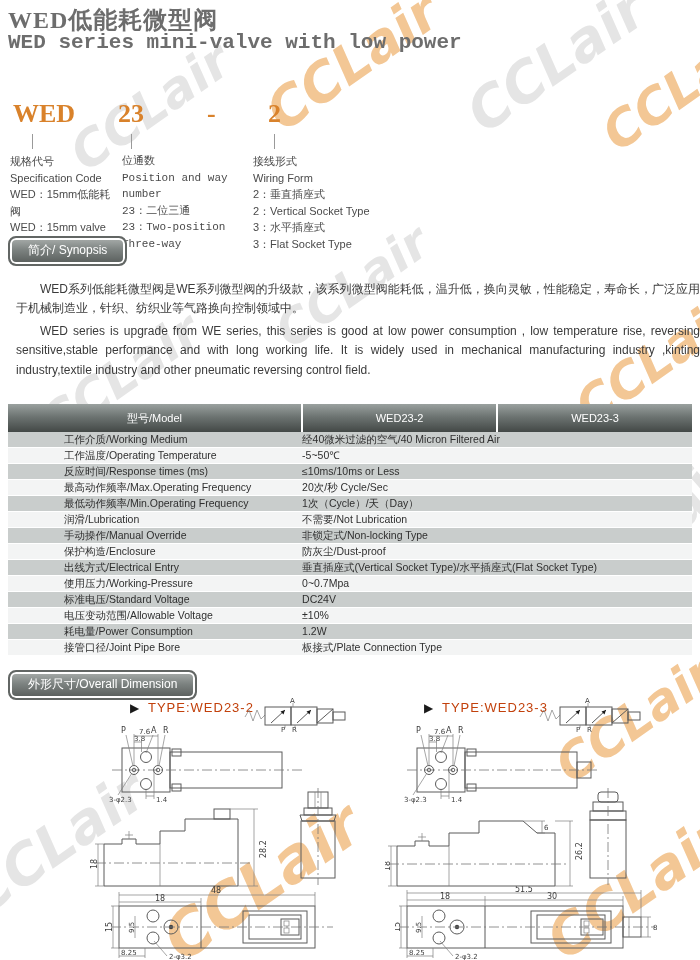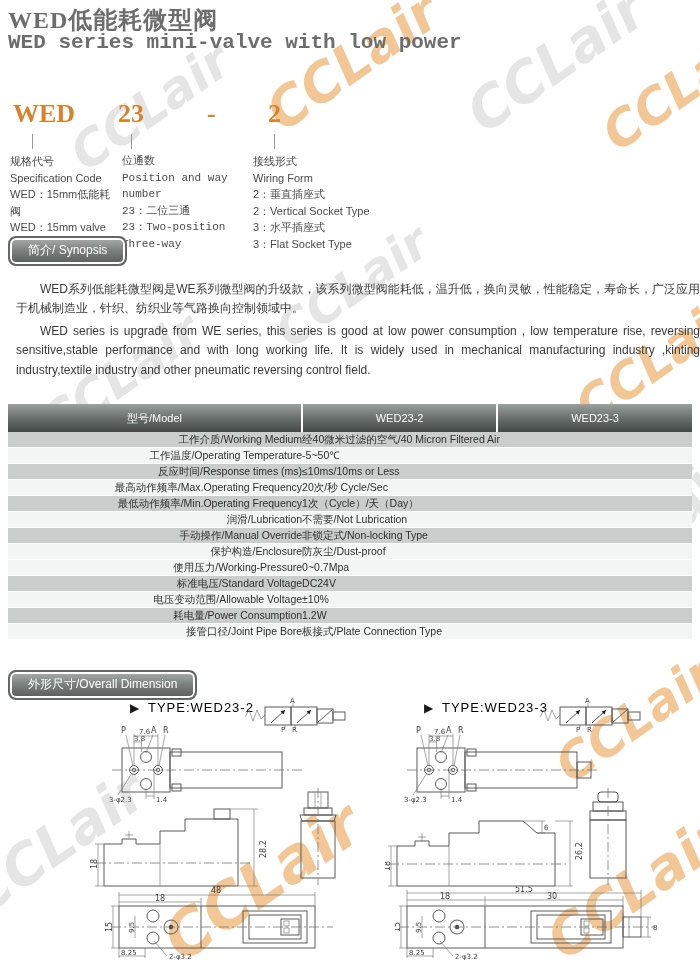--- a/index.html
+++ b/index.html
@@ -32,28 +32,28 @@
         line-height:1.62;text-align:justify;text-indent:2em;margin:8px;}
   
   .spec-table{position:absolute;left:8px;top:404px;width:684px;border-collapse:collapse;
               table-layout:fixed;}
   .spec-table th{background:linear-gradient(180deg,#9aa19f 0%,#6d7472 45%,#434846 100%);
                  color:#fff;font-weight:normal;font-size:11px;height:26px;
                  border-right:2px solid #fff;}
   .spec-table th:last-child{border-right:none;}
   .spec-table td{font-size:10.5px;color:#2f2f2f;height:15px;line-height:15px;padding:0;
                  border-bottom:1px solid #fff;overflow:hidden;white-space:nowrap;}
-  .spec-table td.lbl{padding-left:84px;text-align:right;}
+  .spec-table td.lbl{padding-left:56px;text-align:left;}
   .spec-table td.val{}
   .spec-table tr.odd td{background:#c9cdcc;}
   .spec-table tr.even td{background:#f3f4f4;}
   .spec-table tbody tr:nth-child(4) td{border-top:1px dashed #fff;}
   
   .type-tri{position:absolute;top:701px;font-size:12px;color:#1a1a1a;}
-  .type-label{position:absolute;top:700px;font-size:13px;color:#000000;letter-spacing:1px;}
+  .type-label{position:absolute;top:700px;font-size:13px;color:#c2410c;letter-spacing:1px;}
   .draw{position:absolute;}
   .draw path,.draw rect,.draw line,.draw circle,.draw polyline,.draw polygon
        {fill:none;stroke:#5b5b5b;stroke-width:1;}
   .draw .cl{stroke-dasharray:10 3 2 3;stroke-width:0.8;stroke:#777;}
   .draw .dim{stroke-width:0.7;stroke:#808080;}
   .draw .dot{fill:#444;stroke:none;}
   .draw .blk{fill:#1a1a1a;stroke:none;}
   .draw text{fill:#3c3c3c;font-size:8px;stroke:none;font-family:"DejaVu Sans",sans-serif;}
   .draw text.sm{font-size:7px;}
 </style>
@@ -153,20 +153,24 @@
             <td class="lbl">润滑/Lubrication</td>
             <td class="val" colspan="2">不需要/Not Lubrication</td>
           </tr>
           <tr class="odd">
             <td class="lbl">手动操作/Manual Override</td>
             <td class="val" colspan="2">非锁定式/Non-locking Type</td>
           </tr>
           <tr class="even">
             <td class="lbl">保护构造/Enclosure</td>
             <td class="val" colspan="2">防灰尘/Dust-proof</td>
+          </tr>
+          <tr class="odd">
+            <td class="lbl">出线方式/Electrical Entry</td>
+            <td class="val" colspan="2">垂直插座式(Vertical Socket Type)/水平插座式(Flat Socket Type)</td>
           </tr>
           <tr class="even">
             <td class="lbl">使用压力/Working-Pressure</td>
             <td class="val" colspan="2">0~0.7Mpa</td>
           </tr>
           <tr class="odd">
             <td class="lbl">标准电压/Standard Voltage</td>
             <td class="val" colspan="2">DC24V</td>
           </tr>
           <tr class="even">

